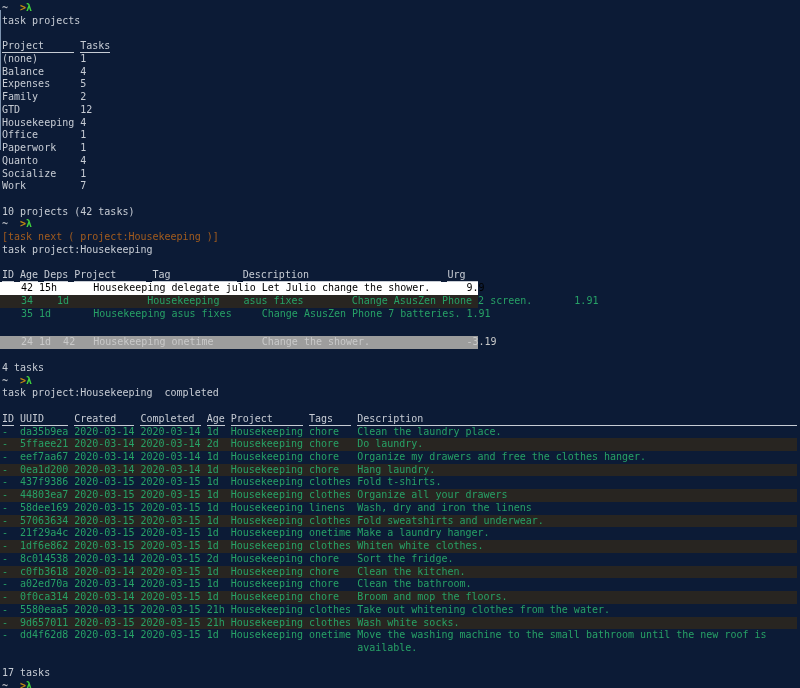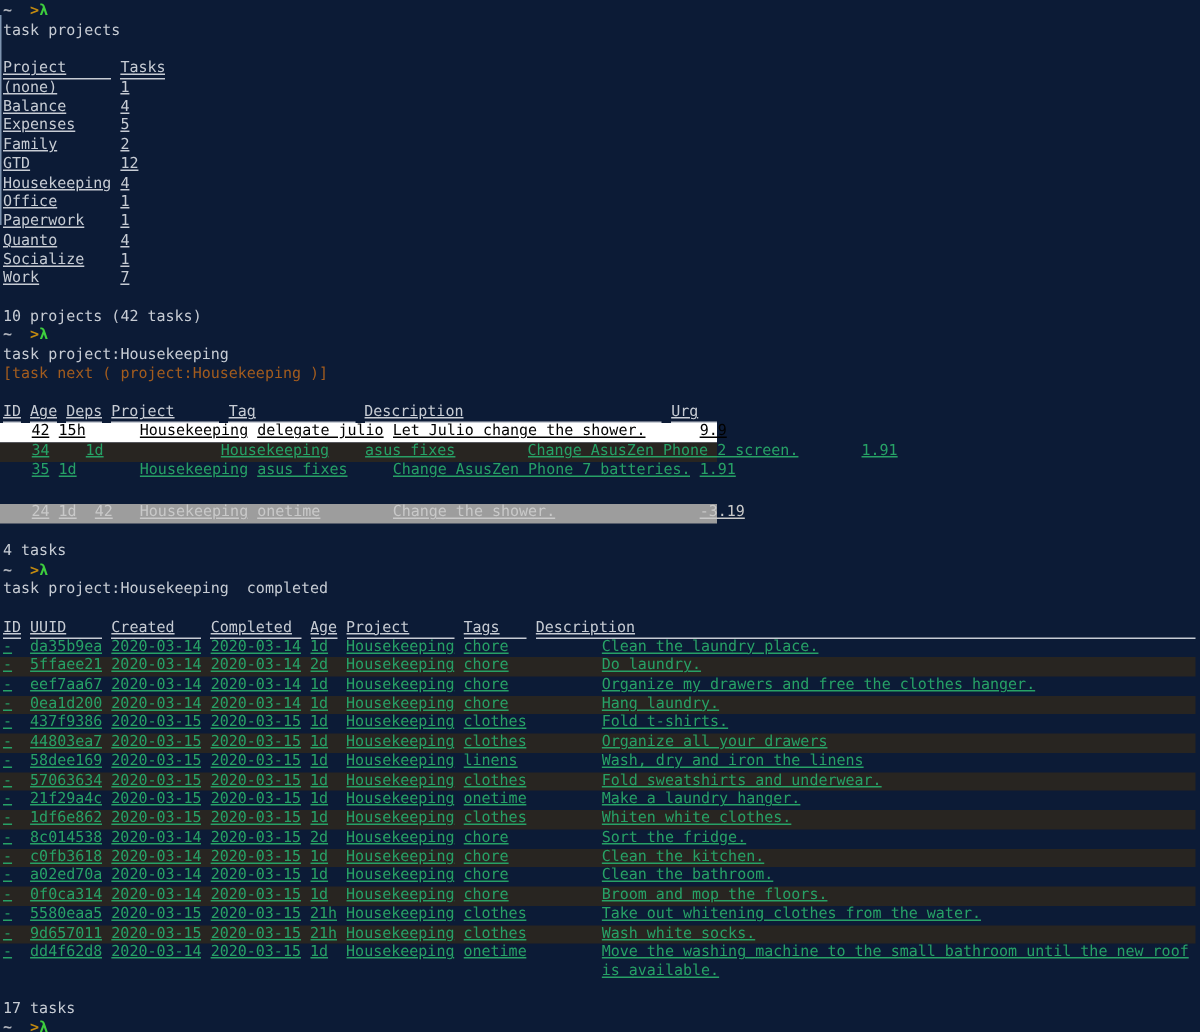--- a/index.html
+++ b/index.html
@@ -27,21 +27,21 @@
   }
   .line { white-space: pre; padding-left: 2px; min-height: 12.74px; }
   .prompt span { font-weight: bold; }
   .prompt .tilde { color: var(--prompt_tilde); }
   .prompt .gt { color: var(--prompt_arrow); margin-left: 2ch; }
   .prompt .lambda { color: var(--prompt_lambda); }
   .cmd { color: var(--fg); }
   .hint { color: var(--orange); }
 
   
-  .trow { display: grid; column-gap: 1ch; padding-left: 2px; white-space: pre; text-decoration: underline; }
+  .trow { display: grid; column-gap: 1ch; padding-left: 2px; white-space: pre; }
   .cell { overflow: hidden; }
   .u { box-shadow: inset 0 -1px 0 var(--fg); }  
   .right { text-align: left; }
 
   
   .ptable { width: calc(18ch + 2px); }
   .ptable .trow { grid-template-columns: 12ch 5ch; }
 
   
   .ntable { width: calc(79ch + 2px); }
@@ -49,21 +49,21 @@
   .ntable .body .trow { color: var(--green); padding-left: 21px; }
   .ntable .trow.alt { background: var(--stripe); gap: 24px; }
   .ntable .trow.active { background: var(--active_bg); color: var(--active_fg); }
   .ntable .trow.blocked { background: var(--blocked_bg); color: var(--blocked_fg); margin-top: 16px; }
 
   
   .ctable { width: 797px; }
   .ctable .trow { grid-template-columns: 2ch 8ch 10ch 10ch 3ch 12ch 7ch minmax(0,1fr); }
   .ctable .body .trow { color: var(--green); }
   .ctable .trow.alt { background: var(--stripe); }
-  .ctable .cell.wrap { white-space: normal; margin-left: 44px; }
+  .ctable .cell.wrap { white-space: normal; }
 
   .summary { color: var(--fg); }
   .cursor {
     display: inline-block; width: 6px; height: 11px;
     border: 1px solid var(--cursor); vertical-align: top; margin-top: 1px;
   }
 </style>
 </head>
 <body>
 
@@ -99,22 +99,22 @@
         <div class="trow"><span class="cell">Socialize</span><span class="cell right">1</span></div>
 
         <div class="trow"><span class="cell">Work</span><span class="cell right">7</span></div>
       </div>
   </div>
 
   <div class="line blank"></div>
   <div class="line summary">10 projects (42 tasks)</div>
 
   <div class="line prompt"><span class="tilde">~</span><span class="gt">&gt;</span><span class="lambda">λ</span></div>
+  <div class="line hint">[task next ( project:Housekeeping )]</div>
   <div class="line cmd">task project:Housekeeping</div>
-  <div class="line hint">[task next ( project:Housekeeping )]</div>
   <div class="line blank"></div>
 
   <div class="ntable">
     <div class="trow head"><span class="cell u">ID</span><span class="cell u">Age</span><span class="cell u">Deps</span><span class="cell u">Project</span><span class="cell u">Tag</span><span class="cell u">Description</span><span class="cell u right">Urg</span></div>
     <div class="body">
 
         <div class="trow active"><span class="cell">42</span><span class="cell">15h</span><span class="cell"></span><span class="cell">Housekeeping</span><span class="cell">delegate julio</span><span class="cell">Let Julio change the shower.</span><span class="cell right">9.9</span></div>
 
         <div class="trow alt"><span class="cell">34</span><span class="cell">1d</span><span class="cell"></span><span class="cell">Housekeeping</span><span class="cell">asus fixes</span><span class="cell">Change AsusZen Phone 2 screen.</span><span class="cell right">1.91</span></div>
 

